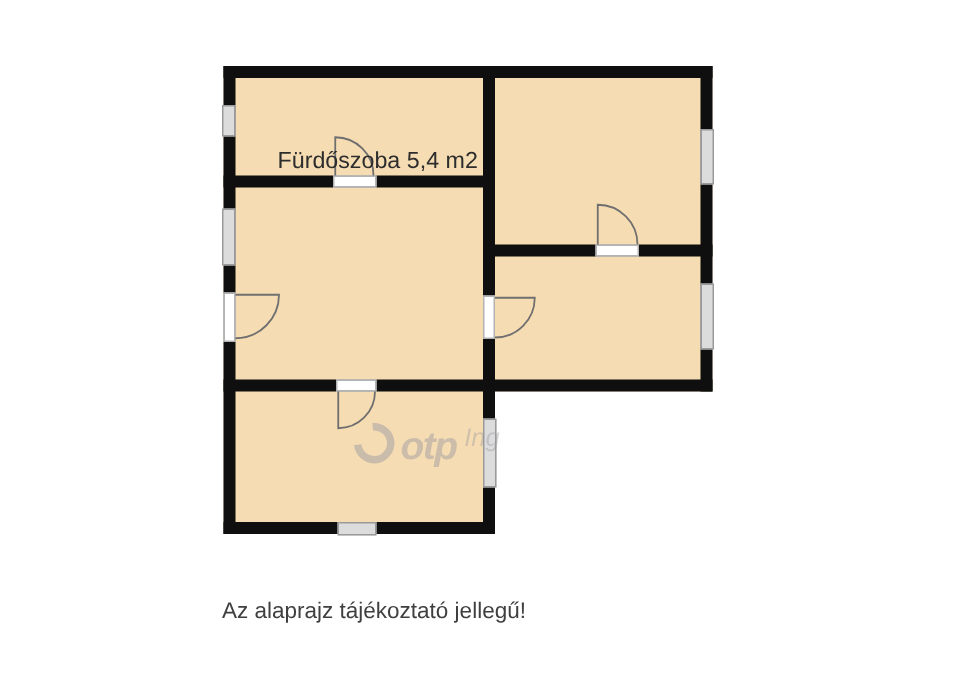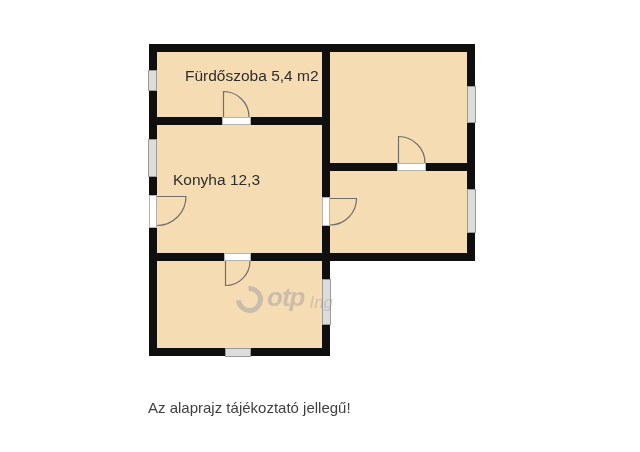--- a/index.html
+++ b/index.html
@@ -24,25 +24,25 @@
     border:1px solid var(--window-border);box-sizing:border-box;z-index:3;
   }
   .opening{
     position:absolute;background:#ffffff;
     border:1px solid #b3b3b3;box-sizing:border-box;z-index:3;
   }
   #door-layer{position:absolute;left:0;top:0;z-index:4;pointer-events:none;}
   #door-layer path{fill:none;stroke:var(--door-arc);stroke-width:1.2;}
   .room-label{
     position:absolute;z-index:5;color:var(--label-text);
-    font-size:15.5px;line-height:18px;white-space:nowrap;
+    font-size:15.5px;line-height:18px;white-space:nowrap;margin-top:32px;
   }
   .watermark{
     position:absolute;left:236px;top:282px;z-index:6;display:flex;
-    align-items:flex-end;color:var(--watermark);white-space:nowrap;
+    align-items:flex-start;color:var(--watermark);white-space:nowrap;
   }
   .wm-logo{
     width:17px;height:17px;border-radius:50%;
     border:5px solid var(--watermark);border-left-color:transparent;
     transform:rotate(40deg);margin-right:4px;flex:0 0 auto;
   }
   .wm-brand{font-size:26px;font-weight:bold;font-style:italic;letter-spacing:-1px;}
   .wm-suffix{font-size:17px;font-style:italic;margin-left:5px;opacity:.85;}
   .disclaimer{
     position:absolute;left:148px;top:399px;z-index:5;
@@ -81,21 +81,20 @@
 
   <svg id="door-layer" width="640" height="452" viewBox="0 0 640 452">
     <path d="M223.5 117 L223.5 91.5 A25.5 25.5 0 0 1 249 117"></path>
     <path d="M157 196.5 L186 196.5 A29 29 0 0 1 157 225.5"></path>
     <path d="M225.5 261 L225.5 285.5 A24.5 24.5 0 0 0 250 261"></path>
     <path d="M398.5 163 L398.5 136.5 A26.5 26.5 0 0 1 425 163"></path>
     <path d="M330 198.5 L356.5 198.5 A26.5 26.5 0 0 1 330 225"></path>
   </svg>
 
   <div class="room-label" style="left:185px;top:67px;">Fürdőszoba 5,4 m2</div>
-  <div class="room-label" style="left:173px;top:171px;">Konyha 12,3</div>
 
   <div class="watermark">
     <span class="wm-logo"></span>
     <span class="wm-brand">otp</span>
     <span class="wm-suffix">Ing</span>
   </div>
 
   <div class="disclaimer">Az alaprajz tájékoztató jellegű!</div>
 
 </div>

